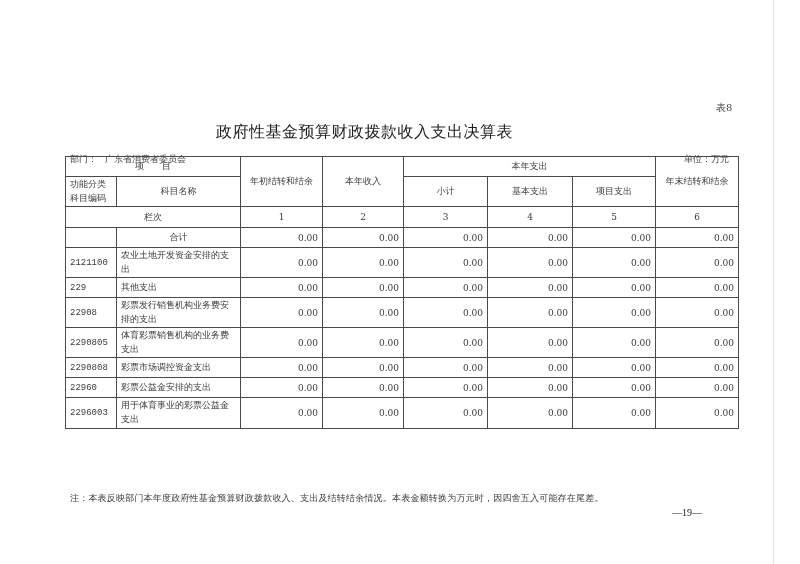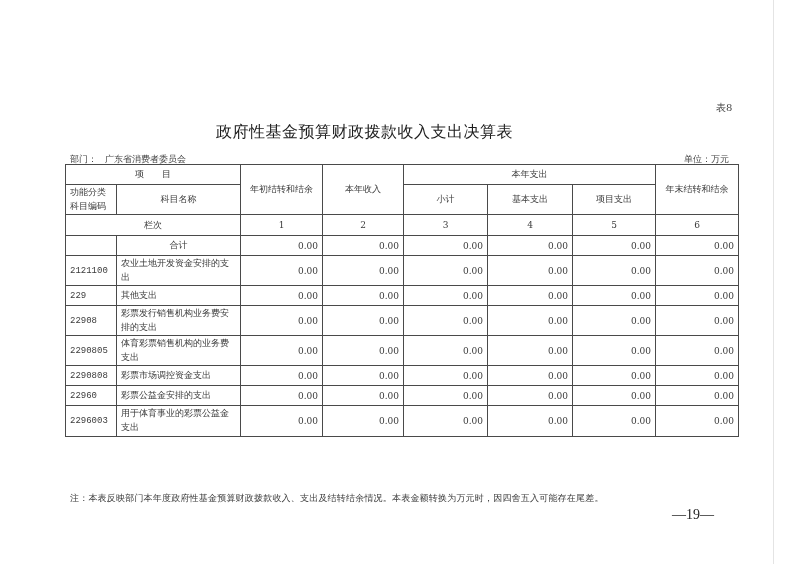--- a/index.html
+++ b/index.html
@@ -18,36 +18,36 @@
     font-size: 16px; letter-spacing: 0.5px; color: #1d1d1d; font-weight: normal;
   }
   .dept {
     position: absolute; left: 70px; top: 153px; font-size: 9px; color: #444;
   }
   .dept span { margin-right: 8px; margin-top: 36px; }
   .unit {
     position: absolute; left: 684px; top: 153px; font-size: 9px; color: #444;
   }
   table.fund {
-    position: absolute; left: 65px; top: 164px;
+    position: absolute; left: 65px; top: 156px;
     border-collapse: collapse; table-layout: fixed;
     font-size: 9px; color: #3a3a3a;
   }
   table.fund td, table.fund th {
     border: 1px solid #4a4a4a; padding: 0 4px; font-weight: normal; overflow: hidden;
   }
   .c { text-align: center; }
   .r { text-align: right; }
   .l { text-align: left; font-family: Liberation Mono, monospace; }
   .name { line-height: 14px; }
   .note {
     position: absolute; left: 70px; top: 456px; font-size: 9px; color: #3a3a3a; letter-spacing: 0.2px; margin-top: 36px;
   }
   .page-num {
-    position: absolute; left: 672px; top: 507px; font-size: 14px; color: #222;
+    position: absolute; left: 672px; top: 507px; font-size: 10px; color: #222;
     font-family: "Liberation Serif", serif;
   }
 </style>
 </head>
 <body>
 
 <div class="page-edge"></div>
 
 <div class="table-label">表8</div>
 <div class="title">政府性基金预算财政拨款收入支出决算表</div>

